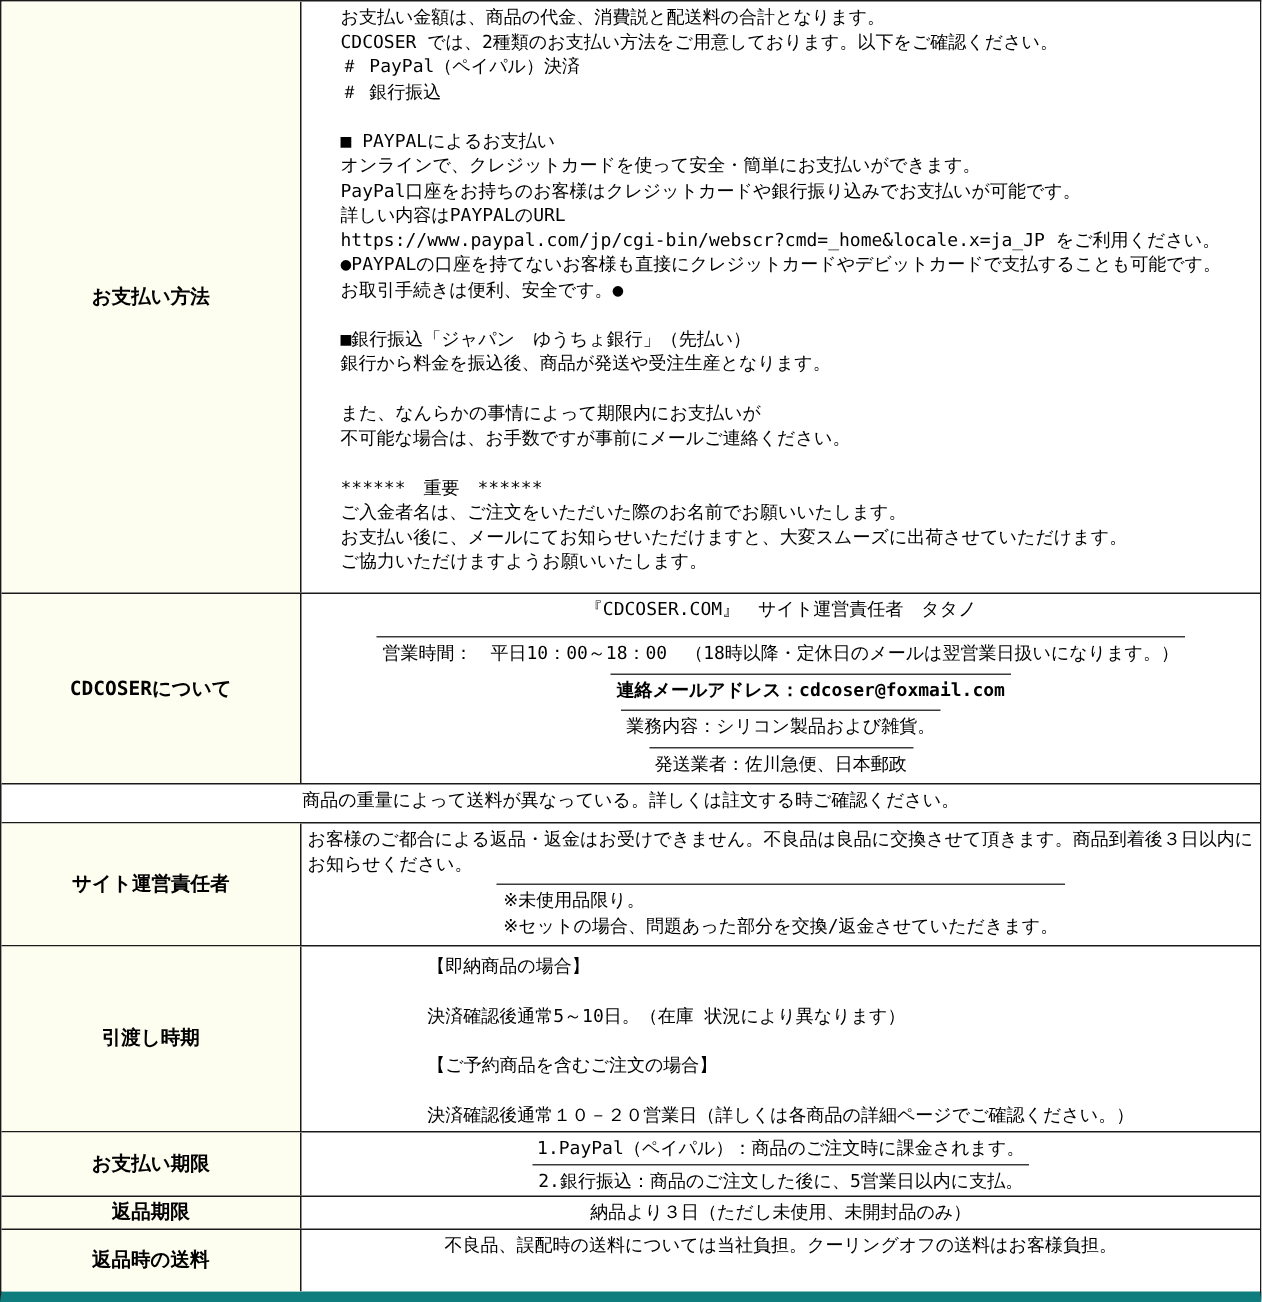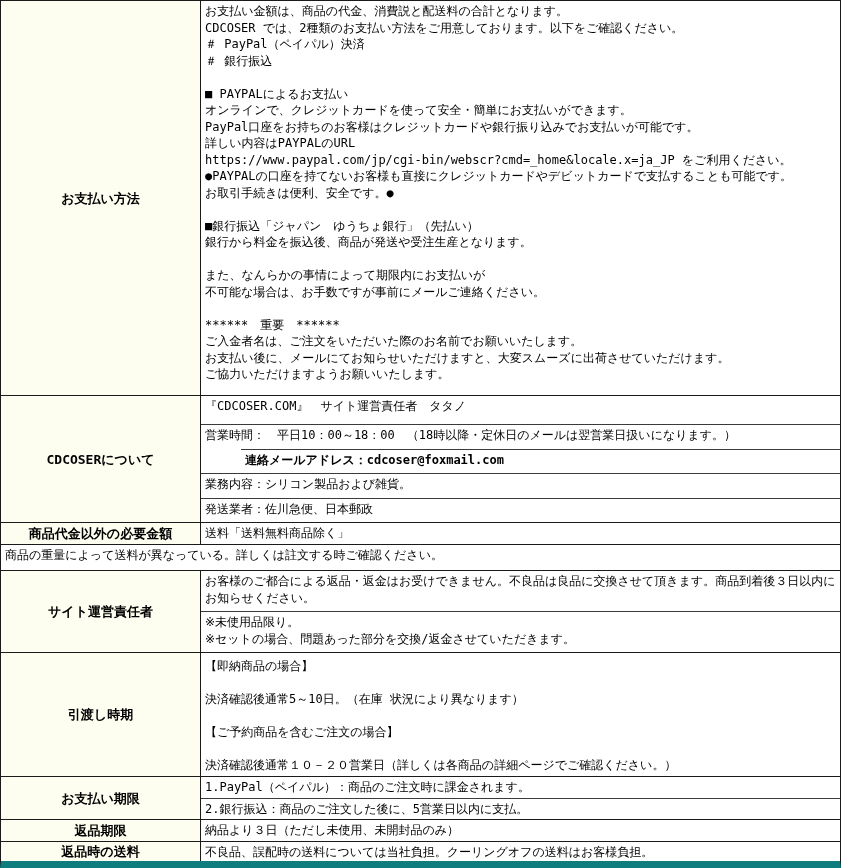--- a/index.html
+++ b/index.html
@@ -30,21 +30,21 @@
   .row + .row{border-top:1px solid var(--border-dark);}
   .hcell{
     flex:0 0 200px;width:200px;
     border-right:1px solid var(--border-dark);
     background:var(--left-bg);
     display:flex;align-items:center;justify-content:center;
     text-align:right;
     font-weight:bold;font-size:13px;line-height:17px;
     padding:2px 4px;
   }
-  .ccol{flex:1;display:flex;flex-direction:column;min-width:0;}
+  .ccol{flex:1;display:flex;flex-direction:column;min-width:0;align-items:center;}
   .cell{
     flex:1;
     padding:2px 4px;
     font-size:12px;line-height:16.5px;
     white-space:pre-wrap;
     overflow-wrap:anywhere;
     word-break:break-all;
   }
   .cell + .cell{border-top:1px solid var(--border-minor);}
   .bold{font-weight:bold;margin-left:40px;}
@@ -104,26 +104,20 @@
     <div class="hcell">CDCOSERについて</div>
     <div class="ccol">
       <div class="cell">『CDCOSER.COM』　サイト運営責任者　タタノ</div>
       <div class="cell">営業時間：　平日10：00～18：00　（18時以降・定休日のメールは翌営業日扱いになります。）</div>
       <div class="cell bold">連絡メールアドレス：cdcoser@foxmail.com</div>
       <div class="cell">業務内容：シリコン製品および雑貨。</div>
       <div class="cell">発送業者：佐川急便、日本郵政</div>
     </div>
   </div>
 
-  <div class="row r-fees">
-    <div class="hcell">商品代金以外の必要金額</div>
-    <div class="ccol">
-      <div class="cell">送料「送料無料商品除く」</div>
-    </div>
-  </div>
 
   <div class="row r-shipnote">
     <div class="ccol">
       <div class="cell">商品の重量によって送料が異なっている。詳しくは註文する時ご確認ください。</div>
     </div>
   </div>
 
   <div class="row r-defect">
     <div class="hcell">サイト運営責任者</div>
     <div class="ccol">

